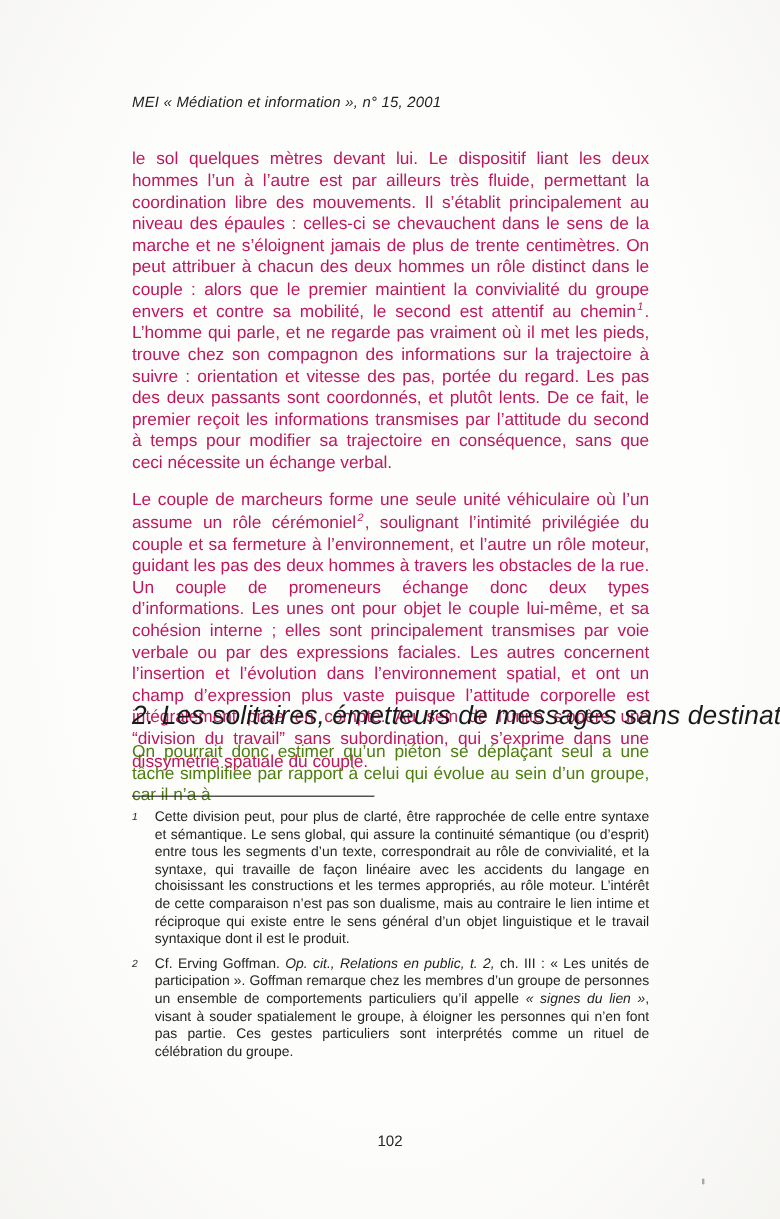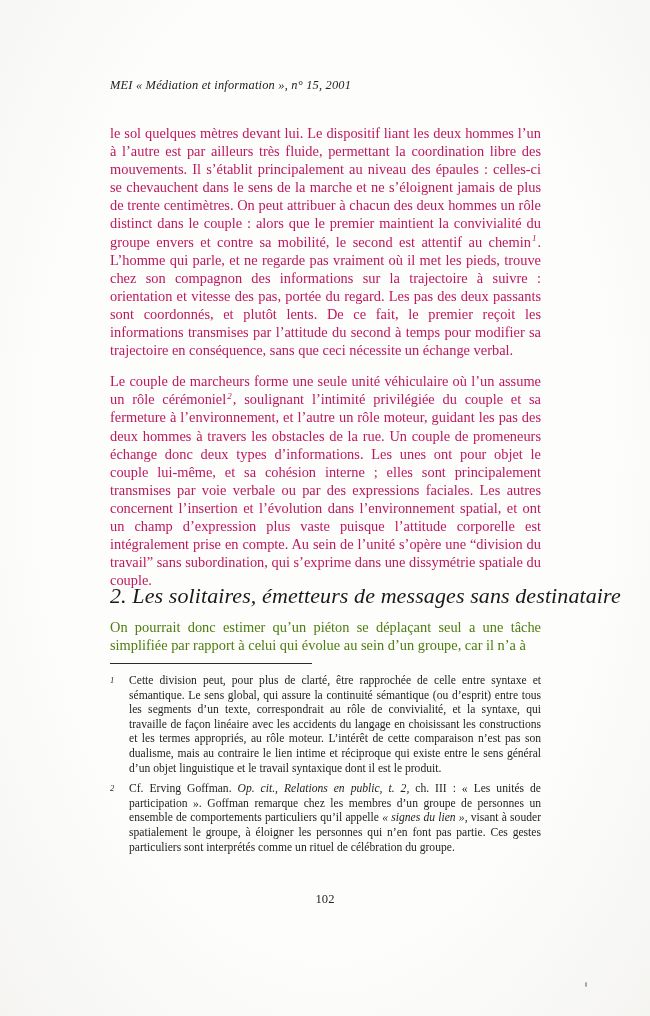--- a/index.html
+++ b/index.html
@@ -6,21 +6,21 @@
     margin: 0;
     padding: 0;
     background: #ffffff;
   }
   .page {
     position: relative;
     width: 650px;
     height: 1016px;
     background: #fdfdfc;
     overflow: hidden;
-    font-family: Liberation Serif, serif;
+    font-family: Liberation Sans, sans-serif;
     color: #1b1b1b;
   }
   
   .page::before {
     content: "";
     position: absolute;
     inset: 0;
     background:
       radial-gradient(ellipse at 50% 45%, rgba(255,255,255,0) 60%, rgba(226,224,218,0.30) 100%);
     pointer-events: none;
@@ -116,21 +116,21 @@
     top: -1px;
     font-size: 8.6px;
     font-style: italic;
     color: #2b2b2b;
   }
   .it { font-style: italic; }
 
   .page-number {
     position: absolute;
     left: 0;
-    top: 892px;
+    top: 944px;
     width: 650px;
     text-align: center;
     font-size: 12.6px;
     color: #262626;
   }
 
   .speck {
     position: absolute;
     left: 585px;
     top: 982px;

